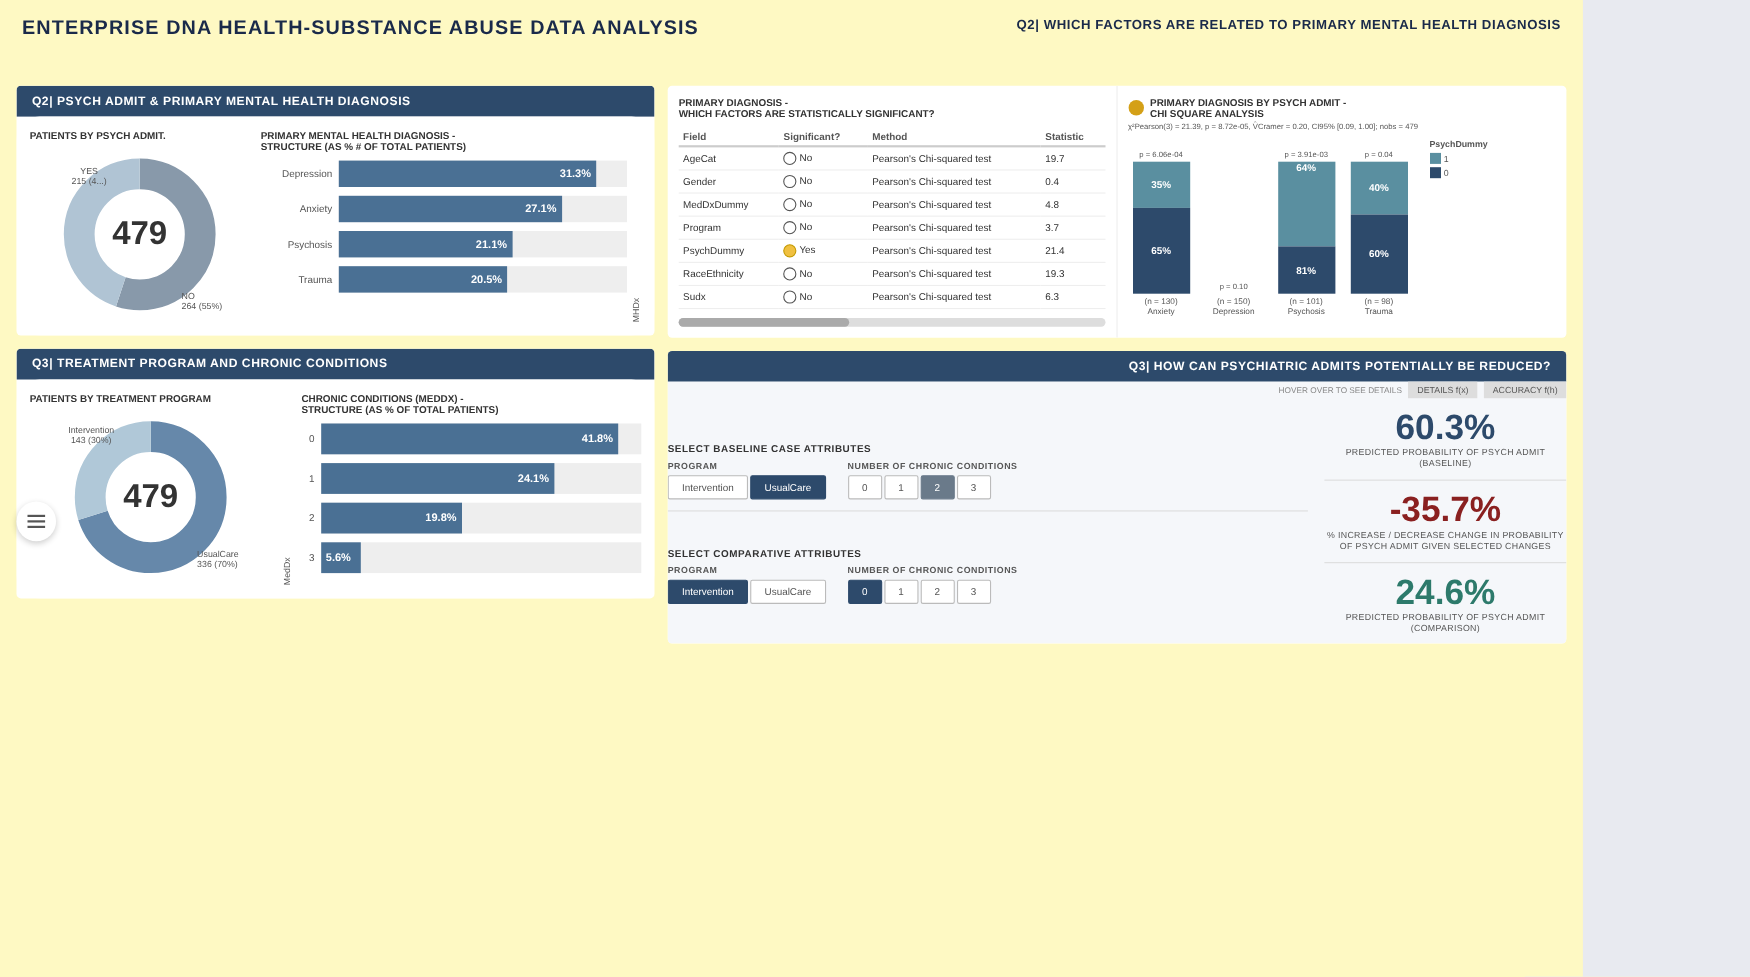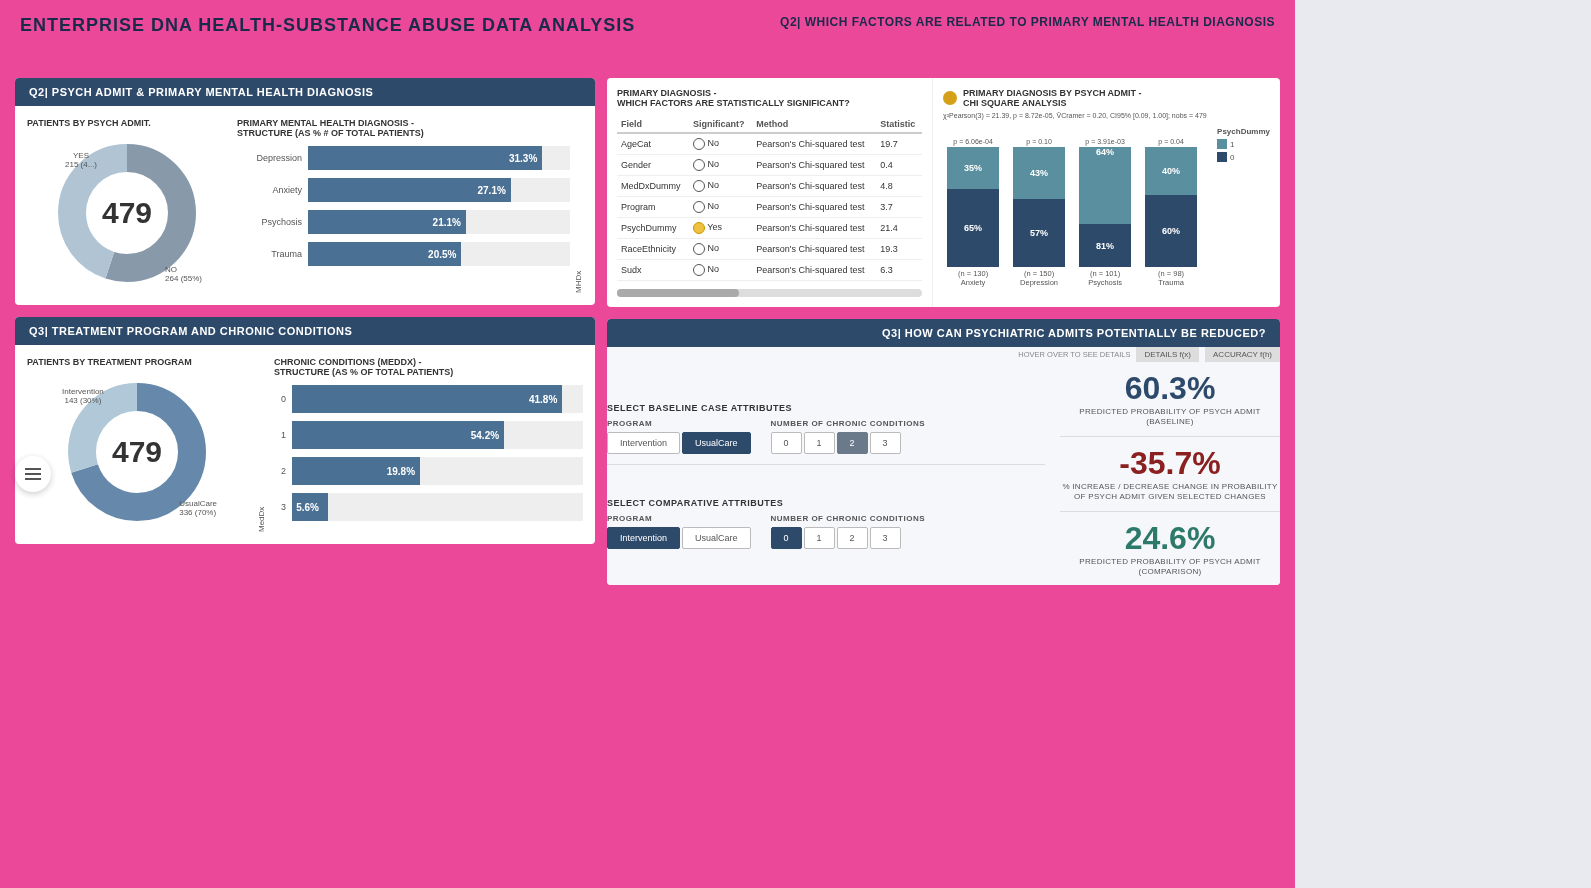--- a/index.html
+++ b/index.html
@@ -4,22 +4,22 @@
   <style>
     * { box-sizing: border-box; margin: 0; padding: 0; }
     body {
       font-family: 'Arial', sans-serif;
       background: #e8eaf0;
       width: 1591px;
       min-height: 888px;
       overflow: hidden;
     }
     .dashboard {
-      background: #ec4899;
-      width: 1295px;
+      background: #fef9c3;
+      width: 1439px;
       min-height: 888px;
       padding: 15px;
       position: relative;
     }
     .main-title {
       color: #1a2a4a;
       font-size: 18px;
       font-weight: bold;
       letter-spacing: 1px;
       margin-bottom: 12px;
@@ -562,21 +562,21 @@
       <div class="hbar-track">
         <div class="hbar-fill" style="width:92.88888888888889%;">
           <span class="bar-value">41.8%</span>
         </div>
       </div>
     </div>
                   <div class="hbar-row">
       <div class="hbar-label">1</div>
       <div class="hbar-track">
         <div class="hbar-fill" style="width:72.88888888888889%;">
-          <span class="bar-value">54.2%</span>
+          <span class="bar-value">24.1%</span>
         </div>
       </div>
     </div>
                   <div class="hbar-row">
       <div class="hbar-label">2</div>
       <div class="hbar-track">
         <div class="hbar-fill" style="width:44%;">
           <span class="bar-value">19.8%</span>
         </div>
       </div>
@@ -687,28 +687,20 @@
         </div>
         <div style="height:78px; background:#2d4a6b; display:flex;align-items:center;justify-content:center;">
           <span style="font-size:9px;color:white;font-weight:bold;">65%</span>
         </div>
       </div>
       <div style="font-size:7.5px;color:#555;margin-top:2px;text-align:center;">(n = 130)</div>
       <div style="font-size:7.5px;color:#555;text-align:center;">Anxiety</div>
     </div>
                     <div style="display: flex; flex-direction: column; align-items: center; width: 60px;">
       <div style="font-size:7px;color:#555;margin-bottom:2px;">p = 0.10</div>
-      <div style="width:52px; height:120px; display:flex; flex-direction:column;">
-        <div style="height:52px; background:#5a8fa0; display:flex;align-items:center;justify-content:center;">
-          <span style="font-size:9px;color:white;font-weight:bold;">43%</span>
-        </div>
-        <div style="height:68px; background:#2d4a6b; display:flex;align-items:center;justify-content:center;">
-          <span style="font-size:9px;color:white;font-weight:bold;">57%</span>
-        </div>
-      </div>
       <div style="font-size:7.5px;color:#555;margin-top:2px;text-align:center;">(n = 150)</div>
       <div style="font-size:7.5px;color:#555;text-align:center;">Depression</div>
     </div>
                     <div style="display: flex; flex-direction: column; align-items: center; width: 60px;">
       <div style="font-size:7px;color:#555;margin-bottom:2px;">p = 3.91e-03</div>
       <div style="width:52px; height:120px; display:flex; flex-direction:column;">
         <div style="height:77px; background:#5a8fa0; display:flex;justify-content:center;">
           <span style="font-size:9px;color:white;font-weight:bold;">64%</span>
         </div>
         <div style="height:43px; background:#2d4a6b; display:flex;align-items:center;justify-content:center;">

